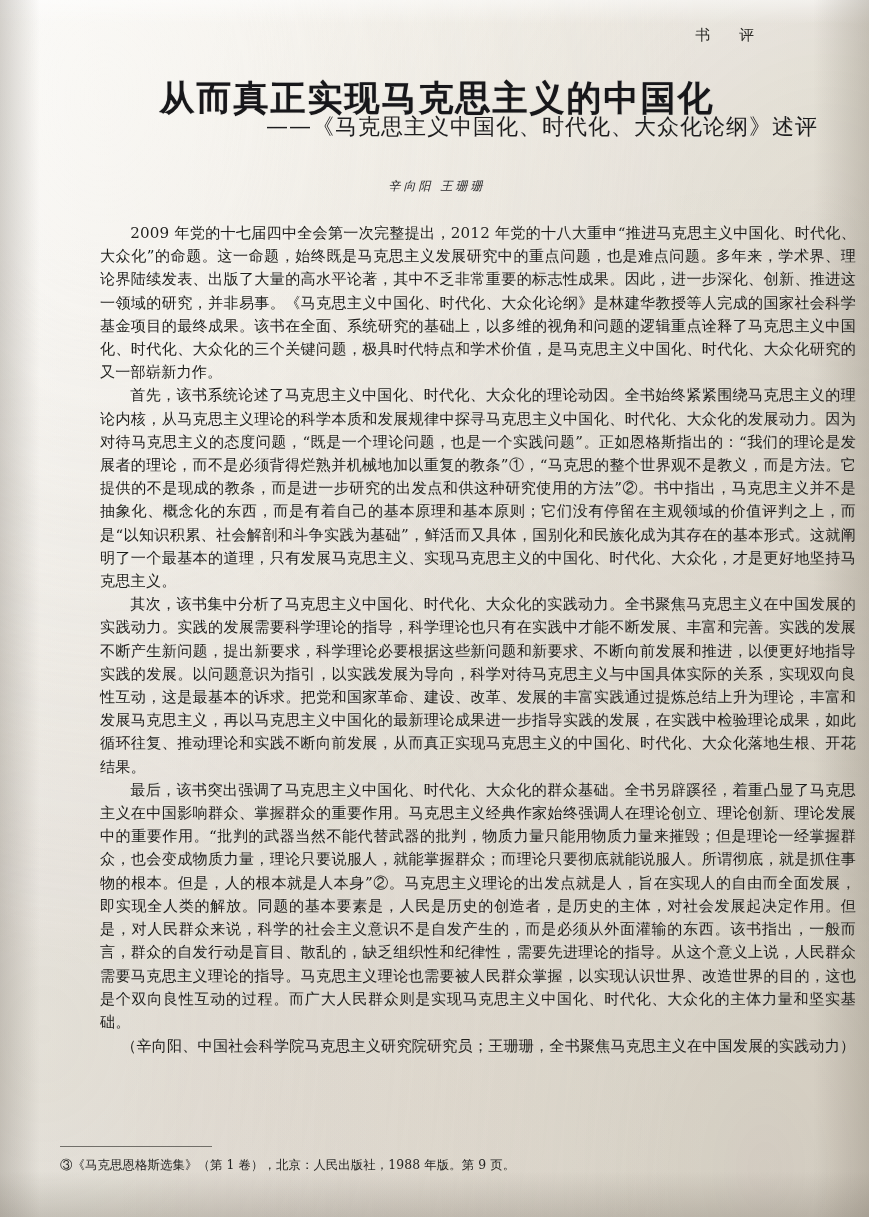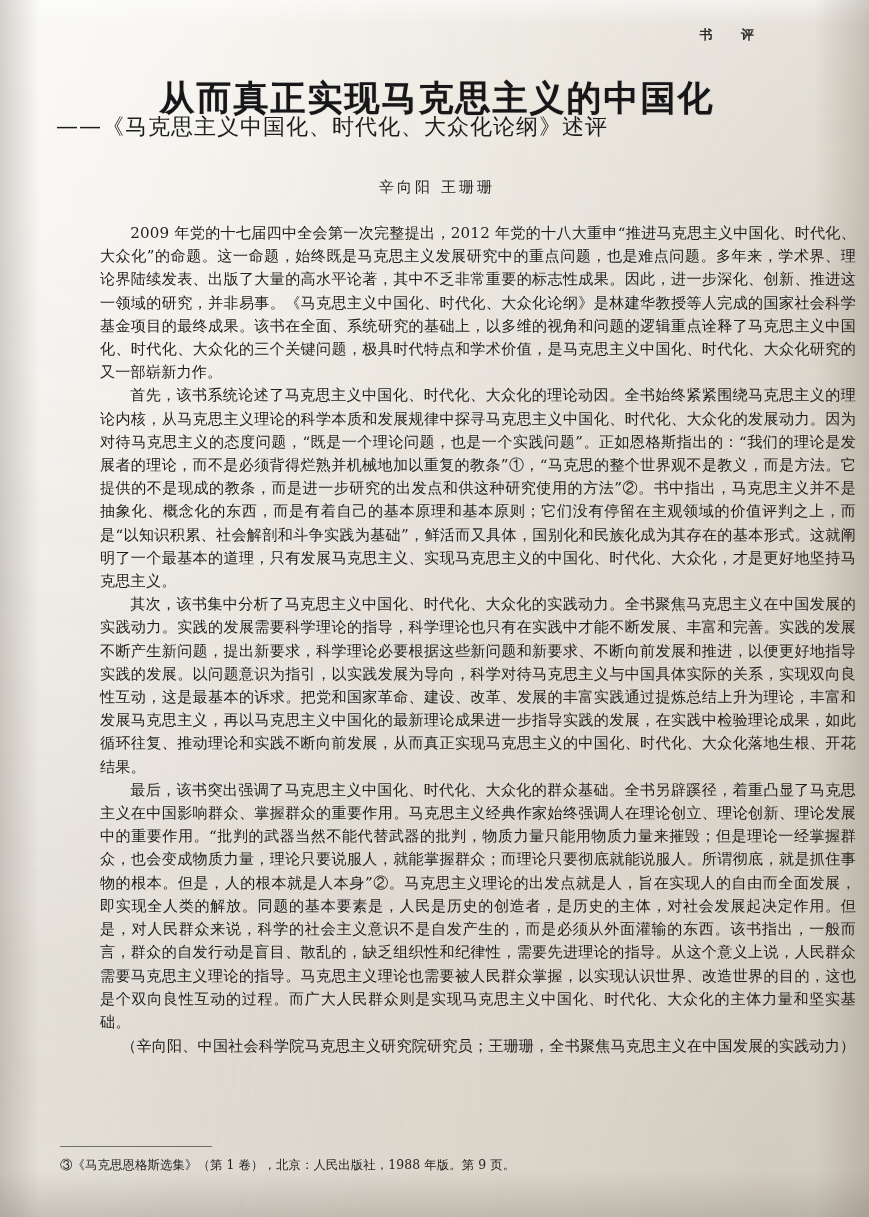--- a/index.html
+++ b/index.html
@@ -35,57 +35,57 @@
     position: absolute;
     left: 56px;
     top: 0;
     width: 762px;
     height: 1217px;
   }
   .running-head {
     position: absolute;
     top: 26px;
     right: 52px;
-    font-size: 13px;
+    font-size: 15px;
     letter-spacing: 12px;
     color: #2c2c28;
-    font-weight: bold;
   }
   .title {
     position: absolute;
     top: 52px;
     left: 0;
     width: 762px;
     text-align: center;
     font-size: 35px;
     font-weight: bold;
     letter-spacing: 2px;
     color: #17171a;
     font-family: "DejaVu Serif", "Liberation Serif", serif;
     text-shadow: 0 0 1px rgba(20,20,20,0.35);
   }
   .subtitle {
     position: absolute;
     top: 112px;
     left: 0;
     width: 762px;
-    text-align: left;
+    text-align: right;
     font-size: 22px;
     letter-spacing: 1px;
     color: #1d1d1f;
   }
   .authors {
     position: absolute;
     top: 178px;
     left: 0;
     width: 762px;
     text-align: center;
-    font-size: 15px;
+    font-size: 12px;
     letter-spacing: 3px;
     color: #27272a;
+    font-style: italic;
   }
   .body-text {
     position: absolute;
     top: 222px;
     left: 4px;
     width: 756px;
     font-size: 15.1px;
     line-height: 23.2px;
     text-align: justify;
     text-justify: inter-character;

